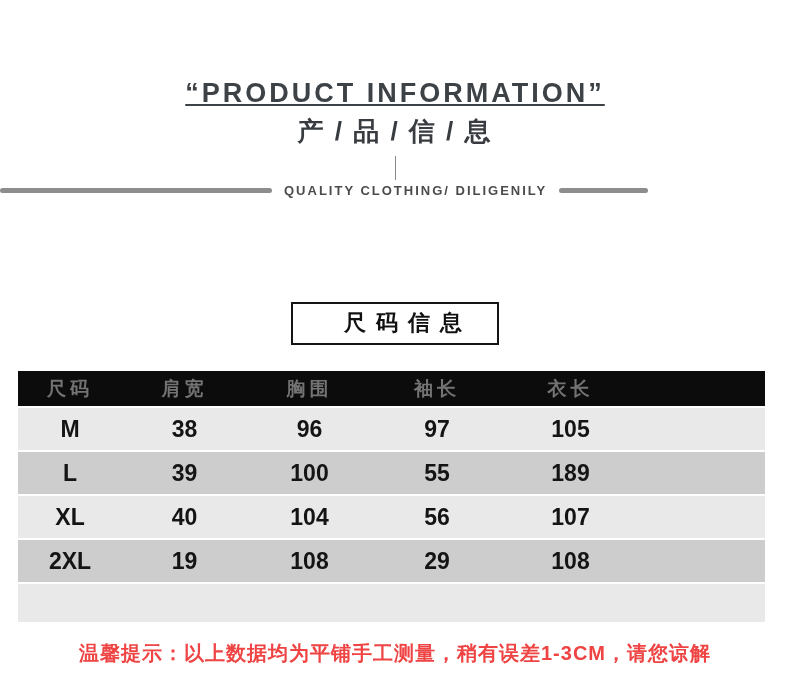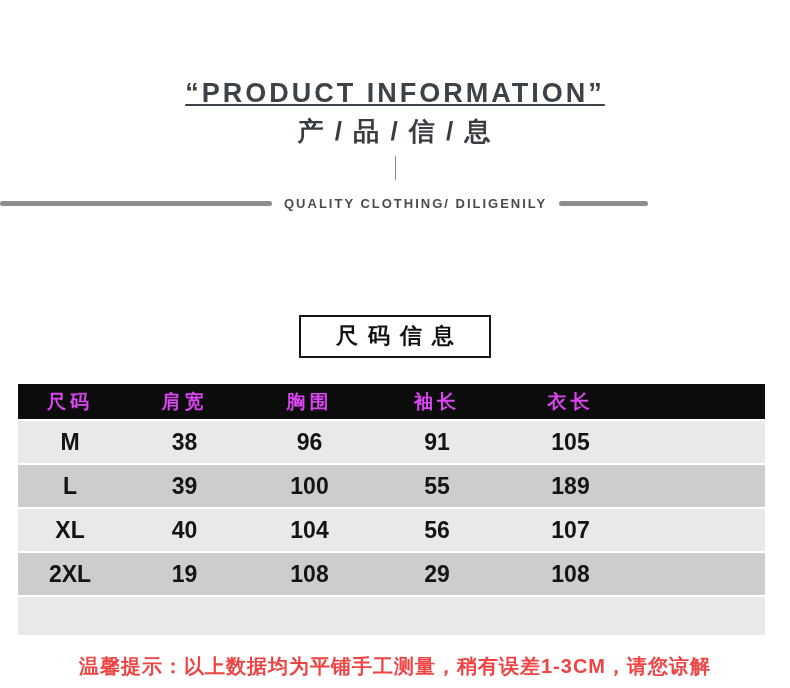--- a/index.html
+++ b/index.html
@@ -34,21 +34,21 @@
     width: 1px;
     height: 24px;
     background: #8a8a8a;
     margin: 7px auto 0 auto;
   }
 
   
   .divider {
     display: flex;
     align-items: center;
-    margin-top: 16px;
+    margin-top: 3px;
     width: 648px;
   }
   .divider .bar {
     height: 5px;
     background: #8d8d8d;
     border-radius: 3px;
   }
   .divider .bar.left { width: 272px; }
   .divider .bar.right { flex: 1; }
   .divider-text {
@@ -58,21 +58,21 @@
     color: #4b4b4b;
     margin: 0 12px;
     white-space: nowrap;
   }
 
   
   .size-box {
     width: 188px;
     margin: 104px auto 0 auto;
     border: 2px solid #151515;
-    padding: 4px 0 5px 0;
+    padding: 4px 0 5px 16px;
     text-align: center;
   }
   .size-box .size-box-label {
     display: inline-block;
     font-size: 22px;
     font-weight: 700;
     color: #111;
     letter-spacing: 10px;
     padding-left: 10px; 
     white-space: nowrap;
@@ -80,21 +80,21 @@
 
   
   table.size-table {
     width: 747px;
     margin: 26px 0 0 18px;
     border-collapse: collapse;
     table-layout: fixed;
   }
   table.size-table th {
     background: #0c0c0c;
-    color: #d946ef;
+    color: #737373;
     font-size: 19px;
     font-weight: 700;
     letter-spacing: 4px;
     height: 33px;
     text-align: center;
     border-bottom: 2px solid #ffffff;
   }
   table.size-table td {
     text-align: center;
     font-size: 23px;
@@ -155,21 +155,21 @@
         <th>胸围</th>
         <th>袖长</th>
         <th>衣长</th>
       </tr>
     </thead>
     <tbody>
         <tr class="light">
           <td>M</td>
           <td>38</td>
           <td>96</td>
-          <td>91</td>
+          <td>97</td>
           <td>105</td>
         </tr>
         <tr class="dark">
           <td>L</td>
           <td>39</td>
           <td>100</td>
           <td>55</td>
           <td>189</td>
         </tr>
         <tr class="light">

